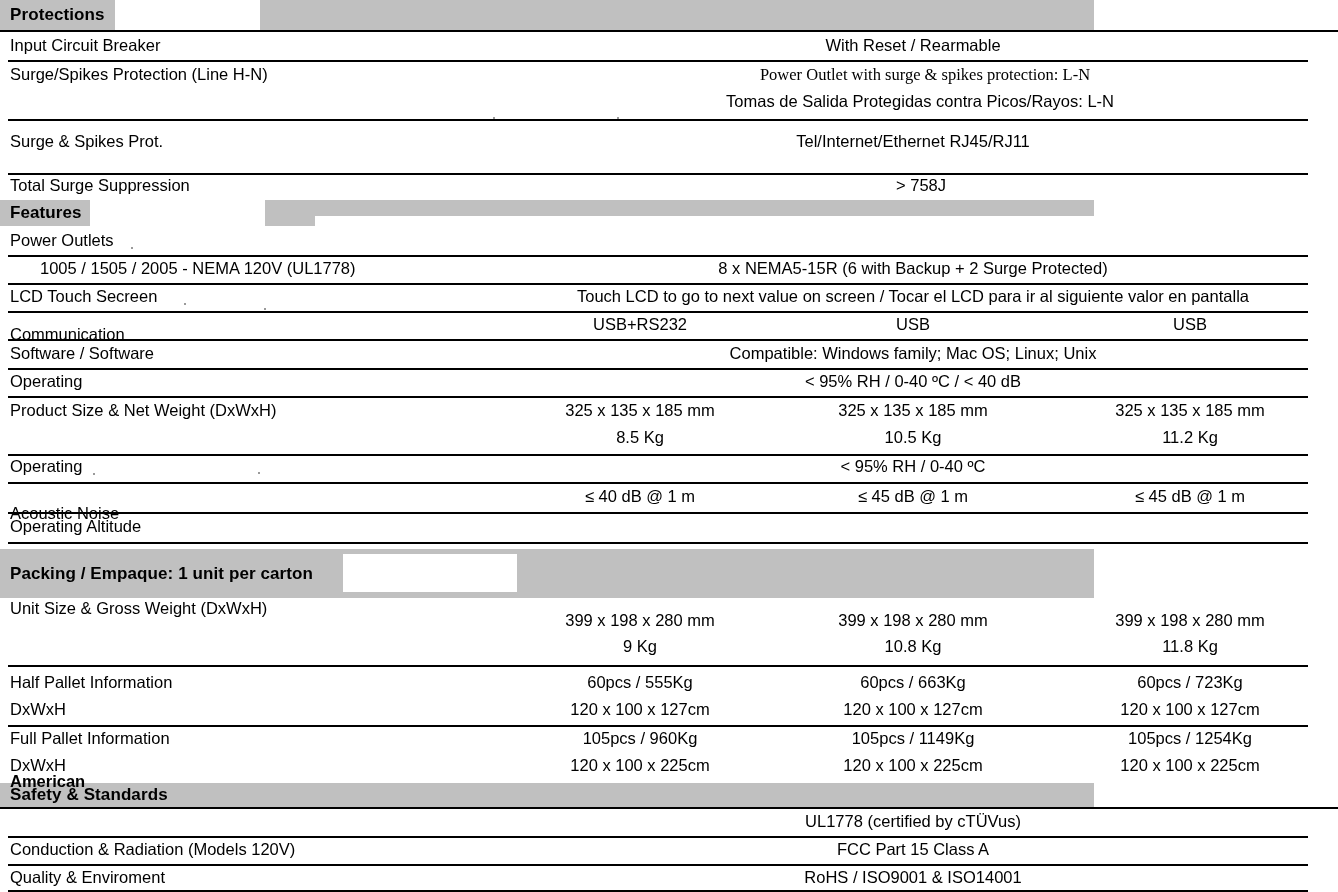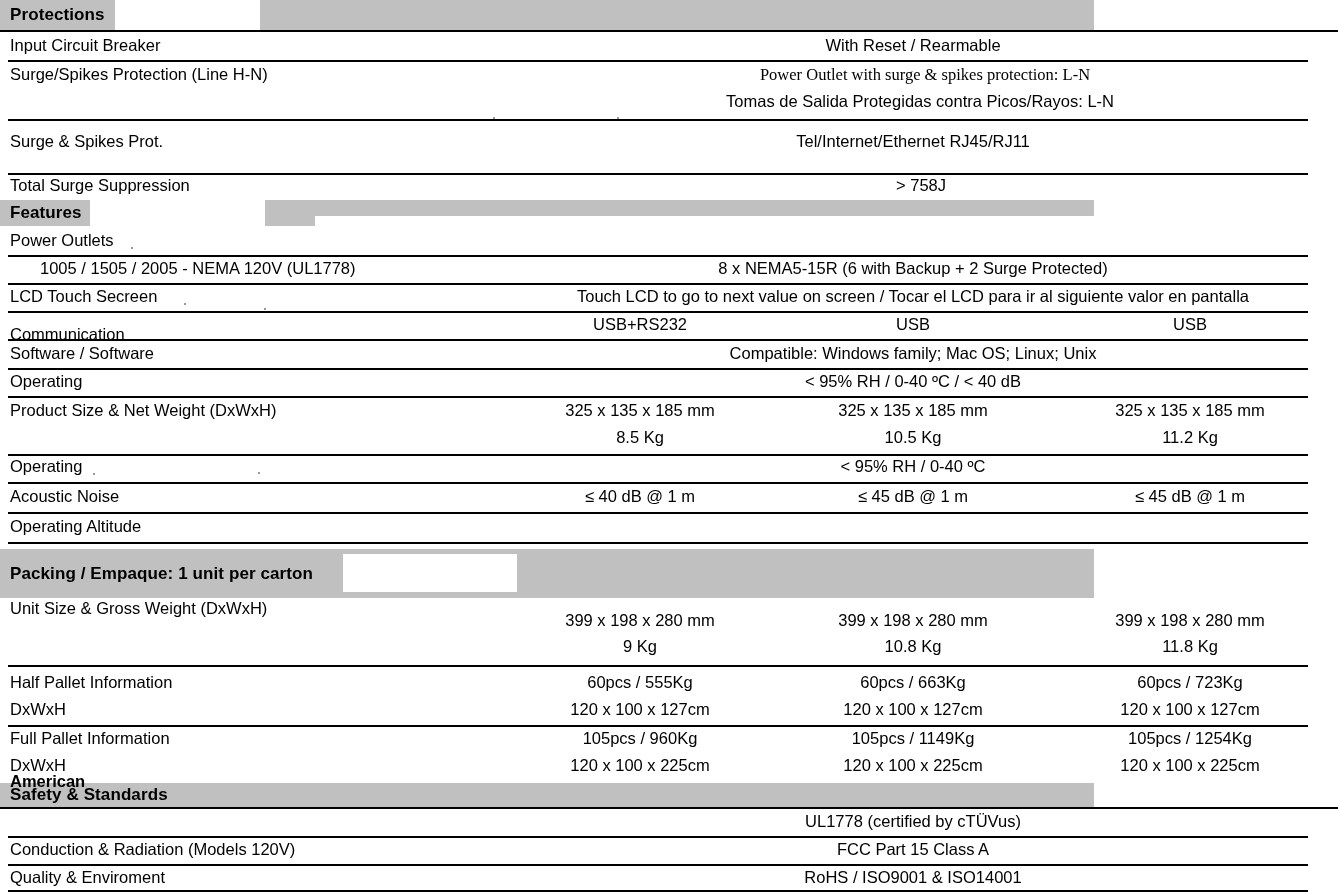--- a/index.html
+++ b/index.html
@@ -109,21 +109,21 @@
   <div class="val" style="top:428px;left:913px;">10.5 Kg</div>
   <div class="val" style="top:428px;left:1190px;">11.2 Kg</div>
   <div class="rule" style="top:454px;"></div>
 
   <div class="lbl" style="top:457px;">Operating</div>
   <div class="val" style="top:457px;left:913px;">&lt; 95% RH    /    0-40 ºC</div>
   <div class="speck" style="left:93px;top:473px;"></div>
   <div class="speck" style="left:258px;top:472px;"></div>
   <div class="rule" style="top:482px;"></div>
 
-  <div class="lbl" style="top:487px;">Acoustic Noise</div>
+  <div class="lbl" style="top:504px;">Acoustic Noise</div>
   <div class="val" style="top:487px;left:640px;">≤ 40 dB @ 1 m</div>
   <div class="val" style="top:487px;left:913px;">≤ 45 dB @ 1 m</div>
   <div class="val" style="top:487px;left:1190px;">≤ 45 dB @ 1 m</div>
   <div class="rule" style="top:512px;"></div>
 
   <div class="lbl" style="top:517px;">Operating Altitude</div>
   <div class="rule" style="top:542px;"></div>
 
   <div class="band" style="top:549px;height:49px;">
     <div class="btext">Packing / Empaque: 1 unit per carton</div>

